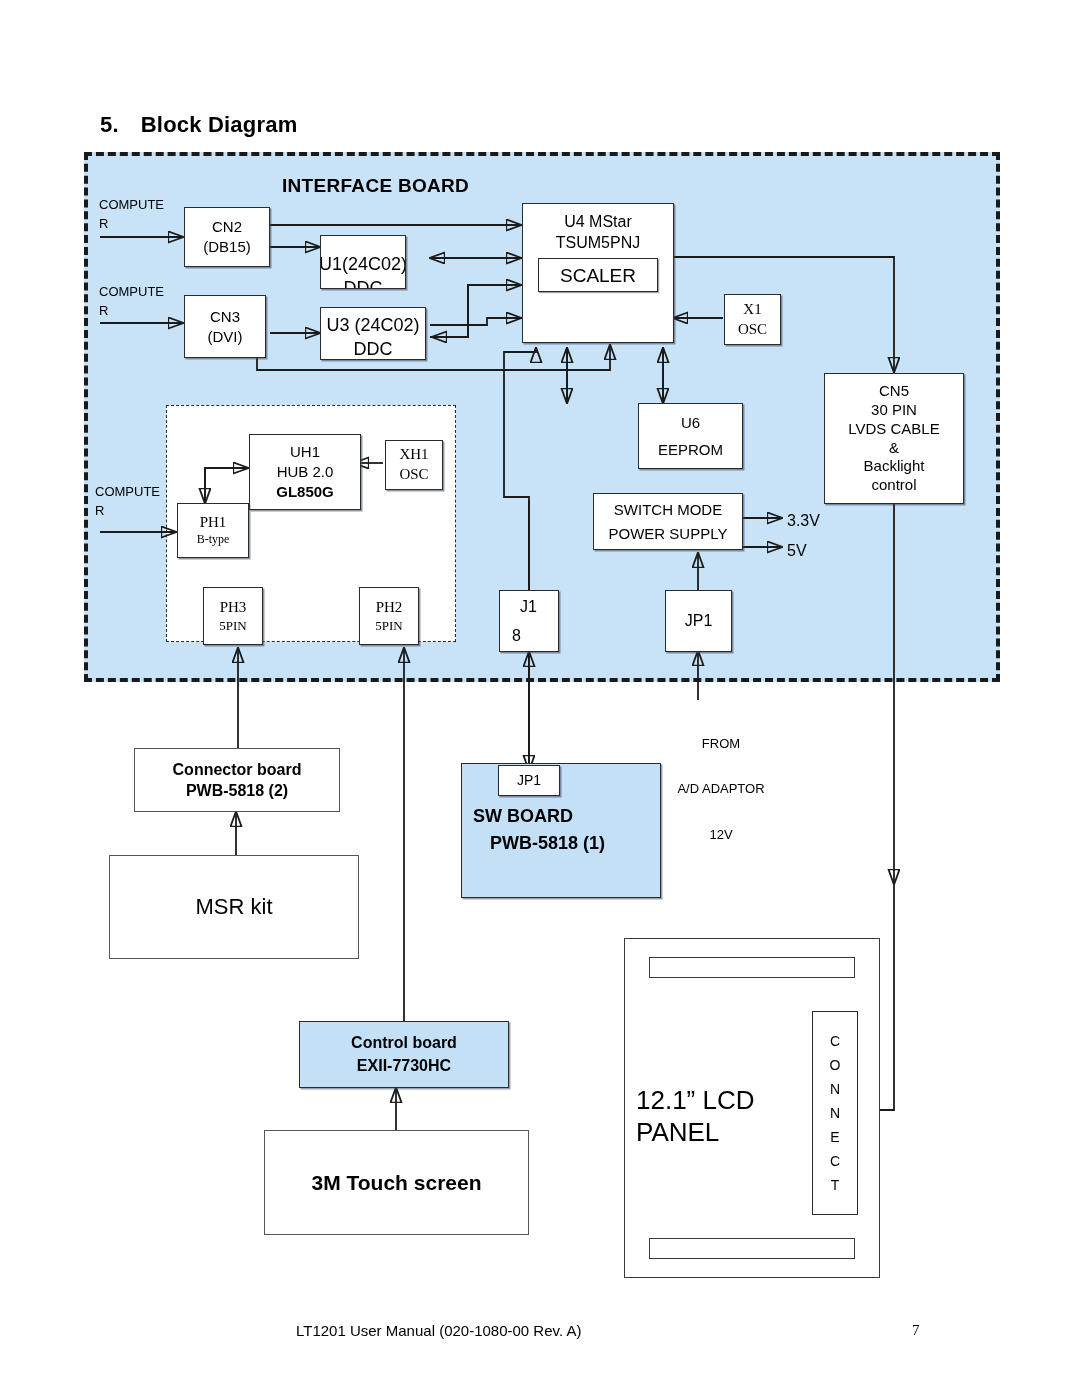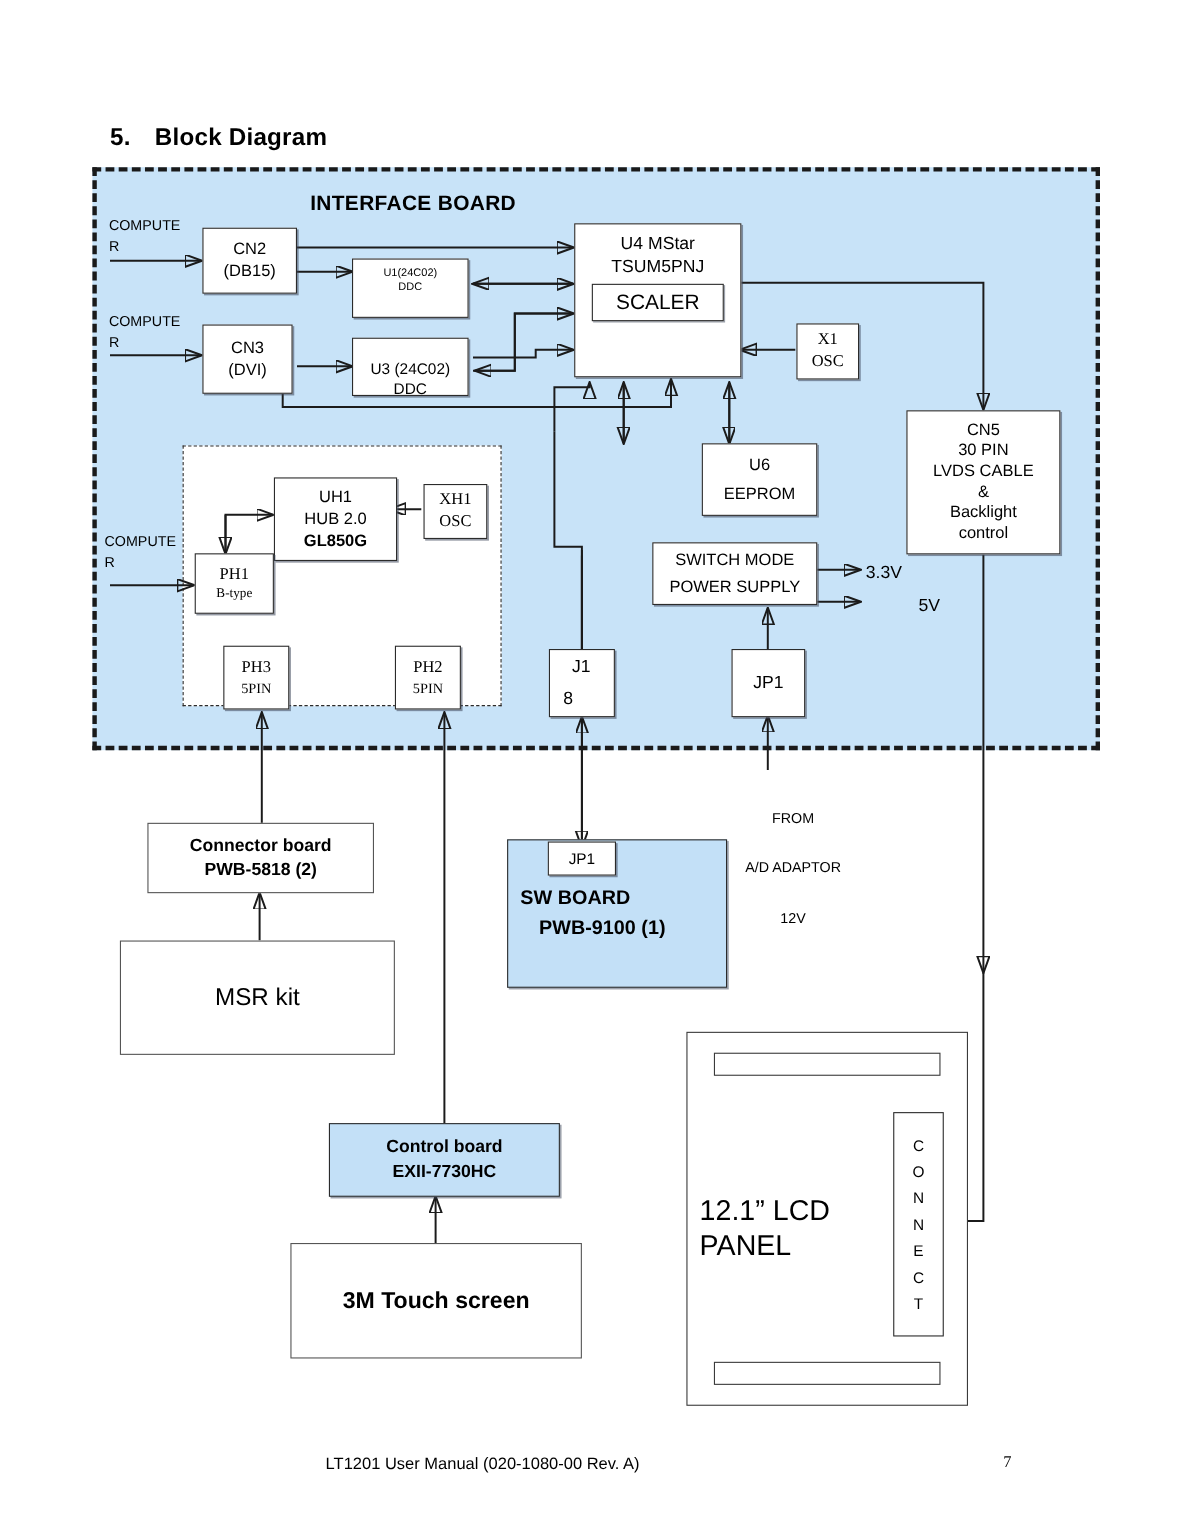--- a/index.html
+++ b/index.html
@@ -238,26 +238,26 @@
   <div class="abs box f-arial" style="left:184px; top:207px; width:86px; height:60px; font-size:15px;">
     <span class="ln">CN2</span>
     <span class="ln">(DB15)</span>
   </div>
 
   <div class="abs box f-arial" style="left:184px; top:295px; width:82px; height:63px; font-size:15px;">
     <span class="ln">CN3</span>
     <span class="ln">(DVI)</span>
   </div>
 
-  <div class="abs box f-arial" style="left:320px; top:235px; width:106px; height:54px; font-size:10px; justify-content:flex-start; padding-top:6px;">
+  <div class="abs box f-arial" style="left:320px; top:235px; width:86px; height:54px; font-size:18px; justify-content:flex-start; padding-top:17px;">
     <span class="ln">U1(24C02)</span>
     <span class="ln">DDC</span>
   </div>
 
-  <div class="abs box f-arial" style="left:320px; top:307px; width:106px; height:53px; font-size:14px; justify-content:flex-start; padding-top:18px;">
+  <div class="abs box f-arial" style="left:320px; top:307px; width:106px; height:53px; font-size:18px; justify-content:flex-start; padding-top:6px;">
     <span class="ln">U3 (24C02)</span>
     <span class="ln">DDC</span>
   </div>
 
   <div class="abs box f-arial" style="left:522px; top:203px; width:152px; height:140px; font-size:16px; justify-content:flex-start; padding-top:7px;">
     <span class="ln">U4 MStar</span>
     <span class="ln">TSUM5PNJ</span>
     <div class="box plain" style="margin-top:5px; width:120px; height:34px; font-size:19px; border:1.6px solid #2b2b2b; box-shadow:1.2px 1.2px 0 0 rgba(60,70,90,.5);">
       <span class="ln">SCALER</span>
     </div>
@@ -308,21 +308,21 @@
     <span class="ln">PH2</span>
     <span class="ln" style="font-size:13px;">5PIN</span>
   </div>
 
   <div class="abs box f-arial" style="left:593px; top:493px; width:150px; height:57px; font-size:15px;">
     <span class="ln">SWITCH MODE</span>
     <span class="ln" style="margin-top:4px;">POWER SUPPLY</span>
   </div>
 
   <div class="abs lbl lbl-big" style="left:787px; top:509px;">3.3V</div>
-  <div class="abs lbl lbl-big" style="left:787px; top:539px;margin-left:48px;">5V</div>
+  <div class="abs lbl lbl-big" style="left:787px; top:539px;">5V</div>
 
   <div class="abs box f-arial" style="left:499px; top:590px; width:60px; height:62px; font-size:16px; align-items:flex-start; padding-left:12px;">
     <span class="ln" style="margin-left:8px;">J1</span>
     <span class="ln" style="margin-top:8px;">8</span>
   </div>
 
   <div class="abs box f-arial" style="left:665px; top:590px; width:67px; height:62px; font-size:16px;">
     <span class="ln">JP1</span>
   </div>
 
@@ -340,21 +340,21 @@
   <div class="abs box f-arial plain" style="left:109px; top:855px; width:250px; height:104px; font-size:22px; border:1.4px solid #555;">
     <span class="ln">MSR kit</span>
   </div>
 
   <div class="abs blue-board" style="left:461px; top:763px; width:200px; height:135px;"></div>
   <div class="abs box f-arial" style="left:498px; top:765px; width:62px; height:31px; font-size:14px;">
     <span class="ln">JP1</span>
   </div>
   <div class="abs" style="left:473px; top:803px; font-size:18px; font-weight:bold; line-height:1.5;">
     <span>SW BOARD</span><br>
-    <span style="margin-left:17px; display:inline-block;">PWB-9100 (1)</span>
+    <span style="margin-left:17px; display:inline-block;">PWB-5818 (1)</span>
   </div>
 
   <div class="abs blue-board" style="left:299px; top:1021px; width:210px; height:67px; display:flex; flex-direction:column; align-items:center; justify-content:center; font-size:16px; font-weight:bold; line-height:1.4;">
     <span>Control board</span>
     <span>EXII‑7730HC</span>
   </div>
 
   <div class="abs box f-arial plain" style="left:264px; top:1130px; width:265px; height:105px; font-size:21px; font-weight:bold; border:1.4px solid #555;">
     <span class="ln">3M Touch screen</span>
   </div>

